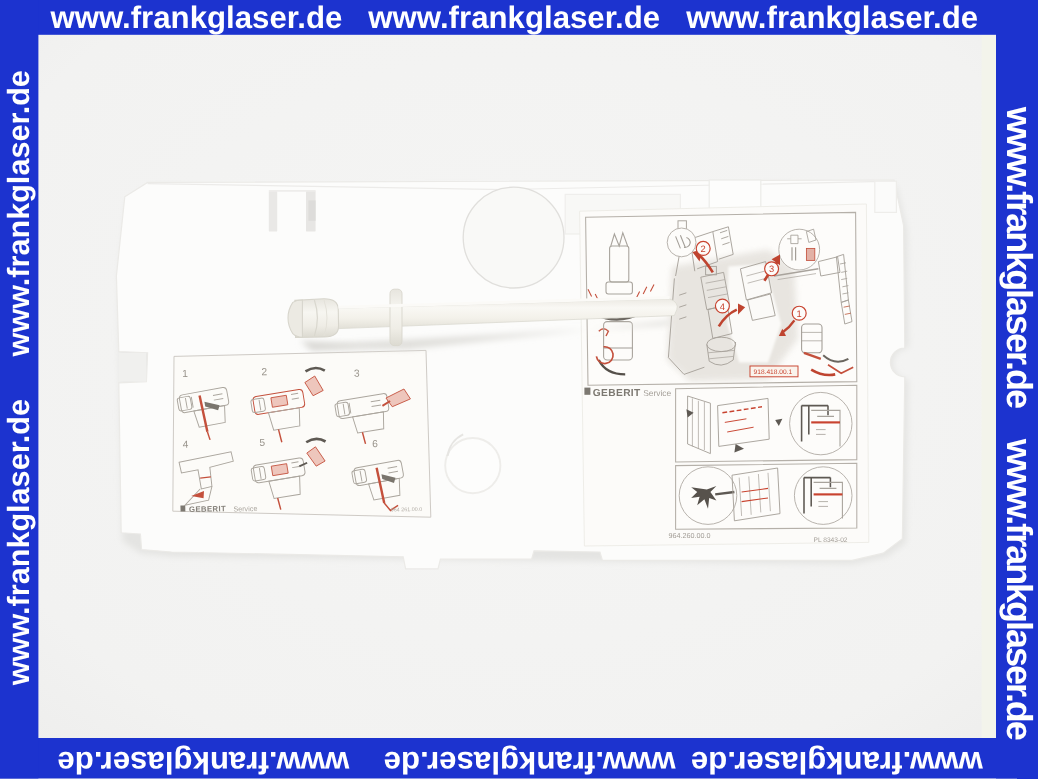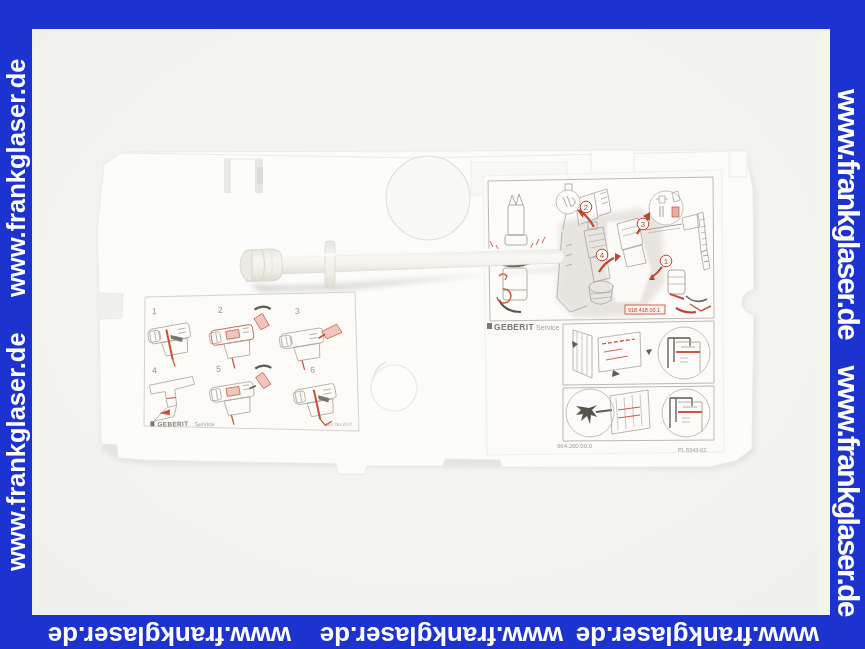--- a/index.html
+++ b/index.html
@@ -300,20 +300,21 @@
     <rect x="325" y="241" width="10" height="47" rx="3.5" fill="url(#headg)" stroke="#d9d7ce" stroke-width="0.8"></rect>
     <path d="M246,250 L270,249 Q282,249 282,258 L282,272 Q282,281 270,281 L246,281 Z" fill="url(#headg)" stroke="#d7d5cc" stroke-width="0.9" transform="rotate(-1 264 265)"></path>
     <path d="M244,252 Q240,258 240,265 Q240,272 244,278 Q247,281 252,281 L252,250 Q247,250 244,252 Z" fill="#eceae3" stroke="#d7d5cc" stroke-width="0.9"></path>
     <path d="M262,250 q5,15 0,30" fill="none" stroke="#d9d7ce" stroke-width="1"></path>
     <path d="M270,250 q5,15 0,30" fill="none" stroke="#e3e1d8" stroke-width="0.8"></path>
     <path d="M282,256 L558,248" stroke="#fbfaf7" stroke-width="2.5" fill="none"></path>
   </g>
 </svg>
 
 <div class="bar" style="left:0;top:0;width:865px;height:29px"></div>
+<div class="wm" id="wmtop" style="left:42px;top:-1px;font-size:26px;">www.frankglaser.de&nbsp;&nbsp;&nbsp;www.frankglaser.de&nbsp;&nbsp;&nbsp;www.frankglaser.de</div>
 
 <div class="bar" style="left:0;top:615px;width:865px;height:34px"></div>
 <div id="wmbot" style="position:absolute;left:0;top:613px;width:865px;height:36px;transform:rotate(180deg);">
   <span class="wm" style="left:46px;top:-2px;font-size:26px;">www.frankglaser.de</span>
   <span class="wm" style="left:302px;top:-2px;font-size:26px;">www.frankglaser.de</span>
   <span class="wm" style="left:574px;top:-2px;font-size:26px;">www.frankglaser.de</span>
 </div>
 
 <div class="bar" style="left:0;top:0;width:32px;height:649px;overflow:hidden;">
 <div class="wm" style="left:3px;top:571px;font-size:25.5px;line-height:26px;transform:rotate(-90deg);transform-origin:0 0;">www.frankglaser.de&nbsp;&nbsp;&nbsp;&nbsp;&nbsp;www.frankglaser.de</div>

